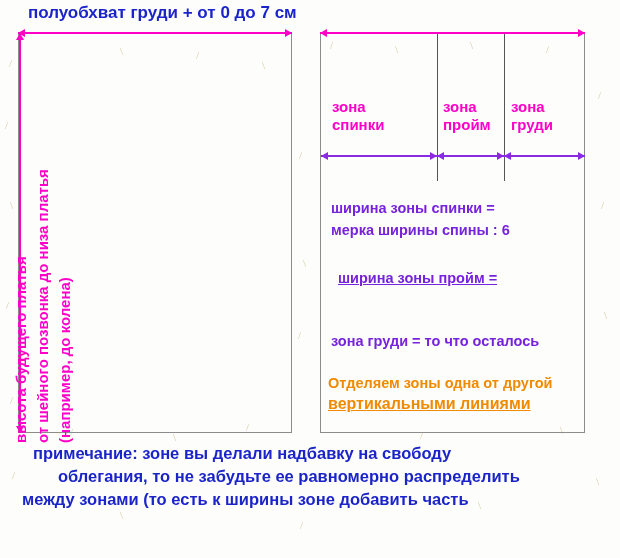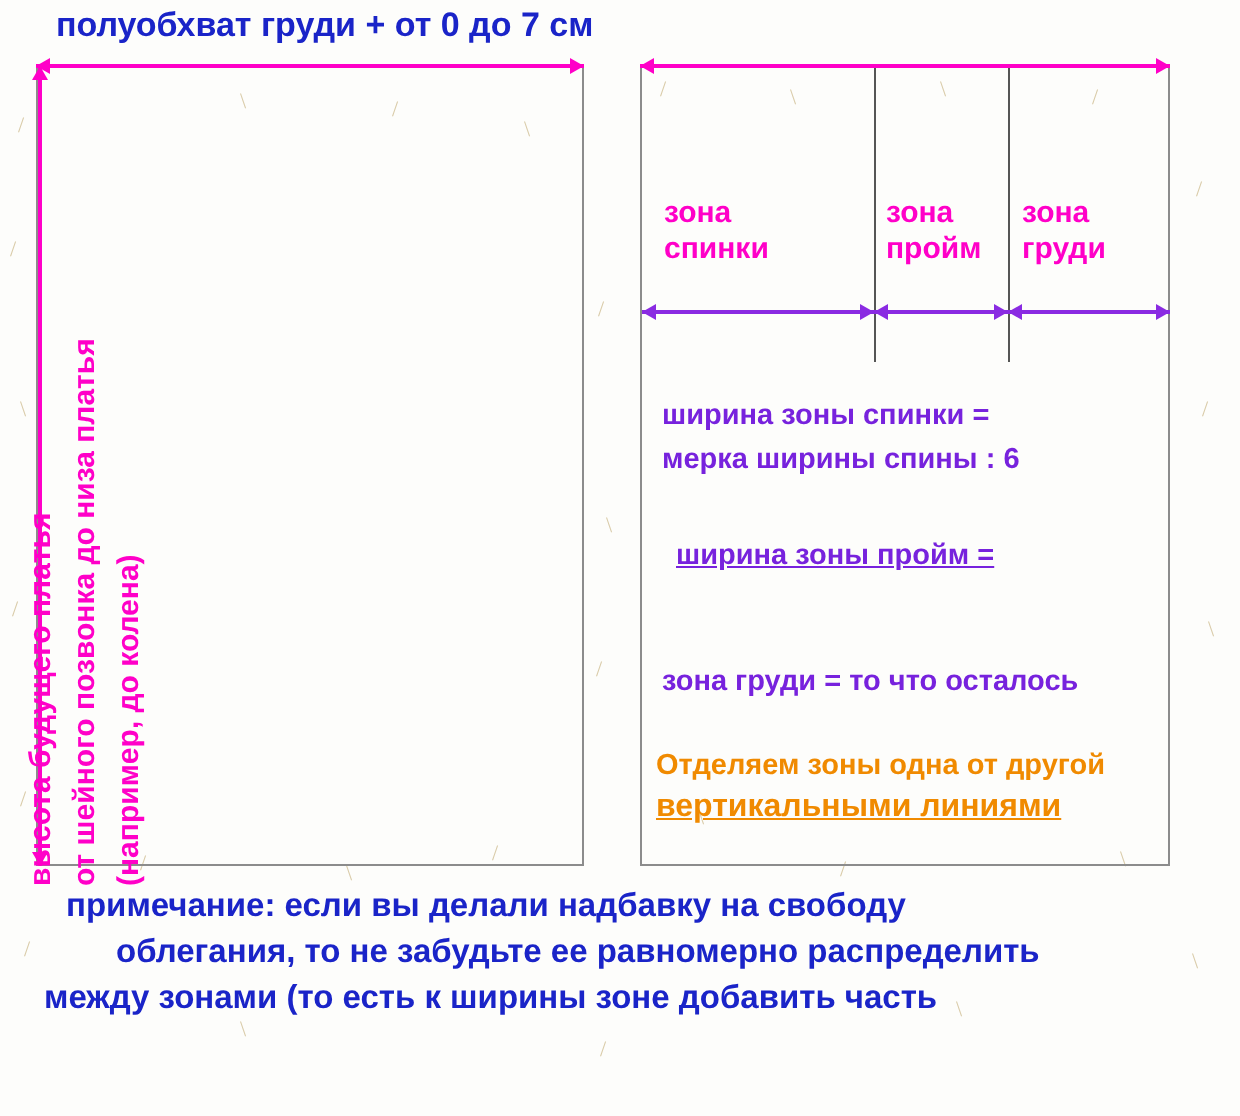--- a/index.html
+++ b/index.html
@@ -198,17 +198,17 @@
   <div class="txt violet bold" style="left:331px; top:200px; font-size:14.5px;">ширина зоны спинки =</div>
   <div class="txt violet bold" style="left:331px; top:222px; font-size:14.5px;">мерка ширины спины : 6</div>
 
   <div class="txt violet bold" style="left:338px; top:270px; font-size:14.5px;text-decoration:underline;">ширина зоны пройм =</div>
 
   <div class="txt orange bold" style="left:328px; top:375px; font-size:14.5px;">Отделяем зоны одна от другой</div>
 
   <div class="txt violet bold" style="left:331px; top:333px; font-size:14.5px;">зона груди = то что осталось</div>
   <div class="txt orange bold" style="left:328px; top:394px; font-size:16px;text-decoration:underline;">вертикальными линиями</div>
 
-  <div class="txt blue bold" style="left:33px; top:443px; font-size:16.5px;">примечание: если вы делали надбавку на свободу</div>
+  <div class="txt blue bold" style="left:33px; top:443px; font-size:16.5px;">примечание: зоне вы делали надбавку на свободу</div>
   <div class="txt blue bold" style="left:22px; top:466px; font-size:16.5px;margin-left:36px;">облегания, то не забудьте ее равномерно распределить</div>
   <div class="txt blue bold" style="left:22px; top:489px; font-size:16.5px;">между зонами (то есть к ширины зоне добавить часть</div>
 
 </div>
 
 </body></html>

